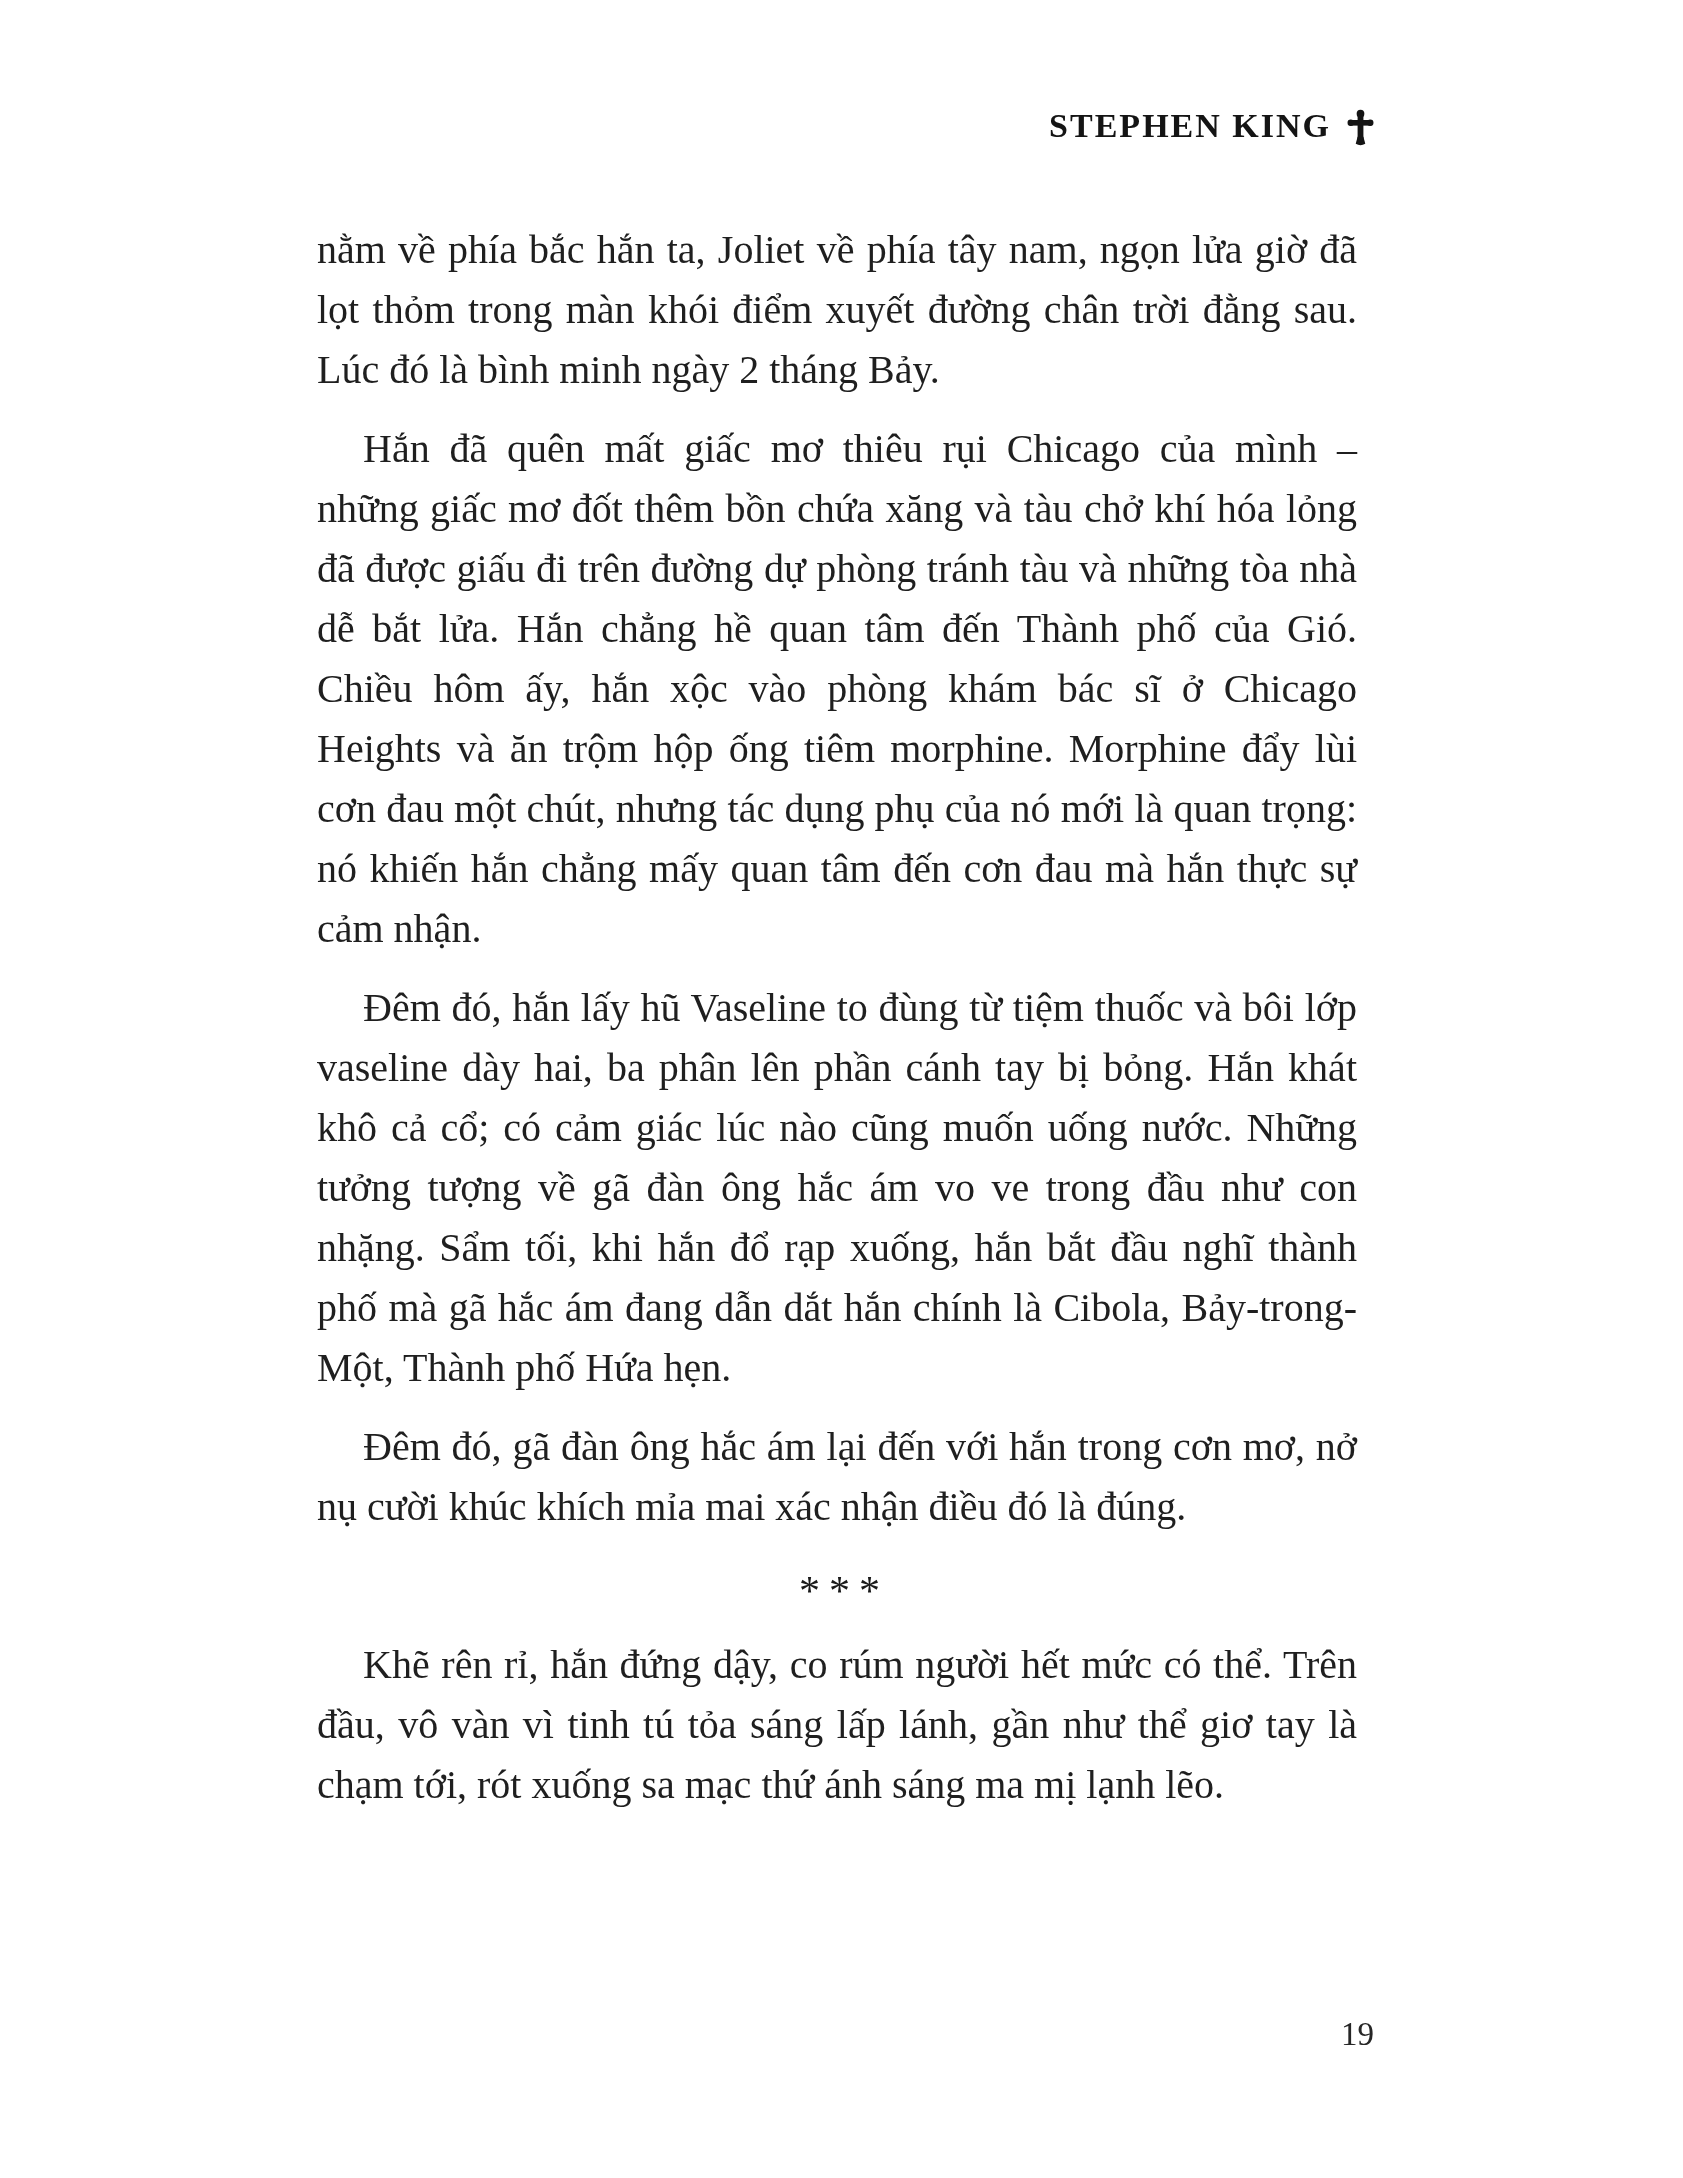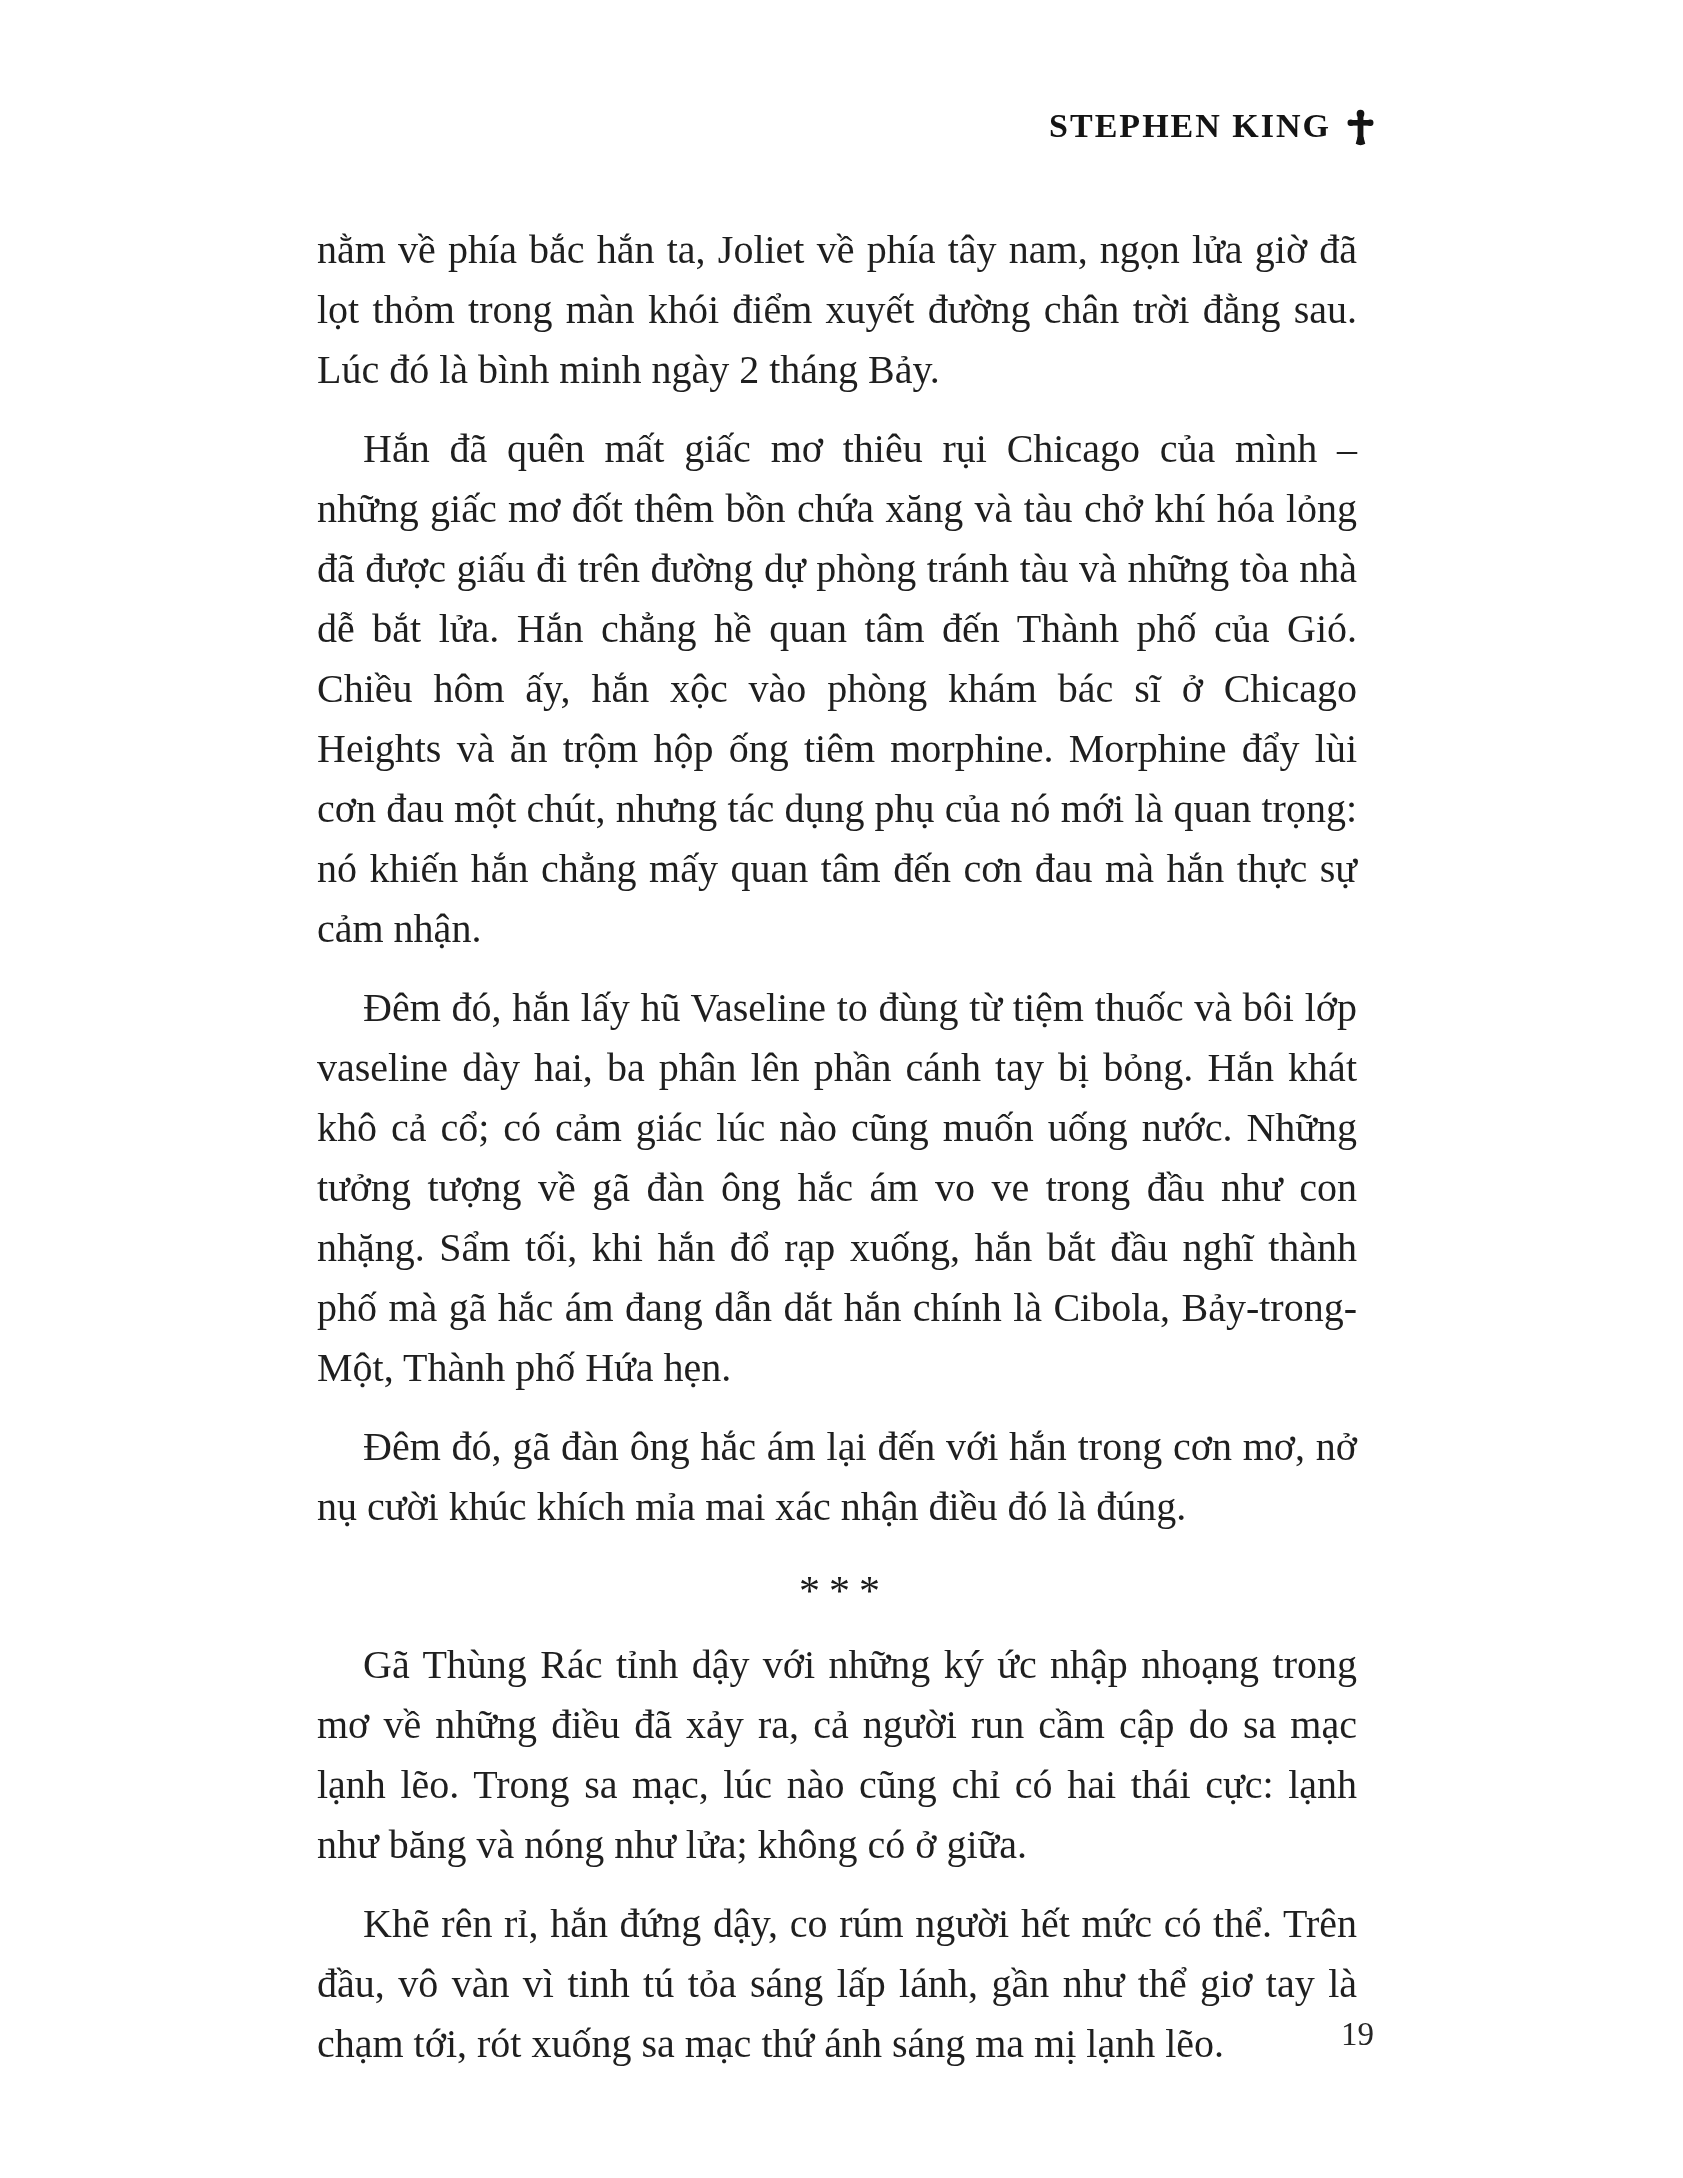--- a/index.html
+++ b/index.html
@@ -98,21 +98,20 @@
       </g>
     </svg>
   </header>
 
   <main class="body-text">
     <p class="noindent">nằm về phía bắc hắn ta, Joliet về phía tây nam, ngọn lửa giờ đã lọt thỏm trong màn khói điểm xuyết đường chân trời đằng sau. Lúc đó là bình minh ngày 2 tháng Bảy.</p>
     <p>Hắn đã quên mất giấc mơ thiêu rụi Chicago của mình – những giấc mơ đốt thêm bồn chứa xăng và tàu chở khí hóa lỏng đã được giấu đi trên đường dự phòng tránh tàu và những tòa nhà dễ bắt lửa. Hắn chẳng hề quan tâm đến Thành phố của Gió. Chiều hôm ấy, hắn xộc vào phòng khám bác sĩ ở Chicago Heights và ăn trộm hộp ống tiêm morphine. Morphine đẩy lùi cơn đau một chút, nhưng tác dụng phụ của nó mới là quan trọng: nó khiến hắn chẳng mấy quan tâm đến cơn đau mà hắn thực sự cảm nhận.</p>
     <p>Đêm đó, hắn lấy hũ Vaseline to đùng từ tiệm thuốc và bôi lớp vaseline dày hai, ba phân lên phần cánh tay bị bỏng. Hắn khát khô cả cổ; có cảm giác lúc nào cũng muốn uống nước. Những tưởng tượng về gã đàn ông hắc ám vo ve trong đầu như con nhặng. Sẩm tối, khi hắn đổ rạp xuống, hắn bắt đầu nghĩ thành phố mà gã hắc ám đang dẫn dắt hắn chính là Cibola, Bảy-trong-Một, Thành phố Hứa hẹn.</p>
     <p>Đêm đó, gã đàn ông hắc ám lại đến với hắn trong cơn mơ, nở nụ cười khúc khích mỉa mai xác nhận điều đó là đúng.</p>
     <div class="separator">***</div>
-    <p>Gã Thùng Rác tỉnh dậy với những ký ức nhập nhoạng trong mơ về những điều đã xảy ra, cả người run cầm cập do sa mạc lạnh lẽo. Trong sa mạc, lúc nào cũng chỉ có hai thái cực: lạnh như băng và nóng như lửa; không có ở giữa.</p>
     <p>Khẽ rên rỉ, hắn đứng dậy, co rúm người hết mức có thể. Trên đầu, vô vàn vì tinh tú tỏa sáng lấp lánh, gần như thể giơ tay là chạm tới, rót xuống sa mạc thứ ánh sáng ma mị lạnh lẽo.</p>
   </main>
 
   <footer class="folio">
     <span>19</span>
   </footer>
 
 </div>
 
 

